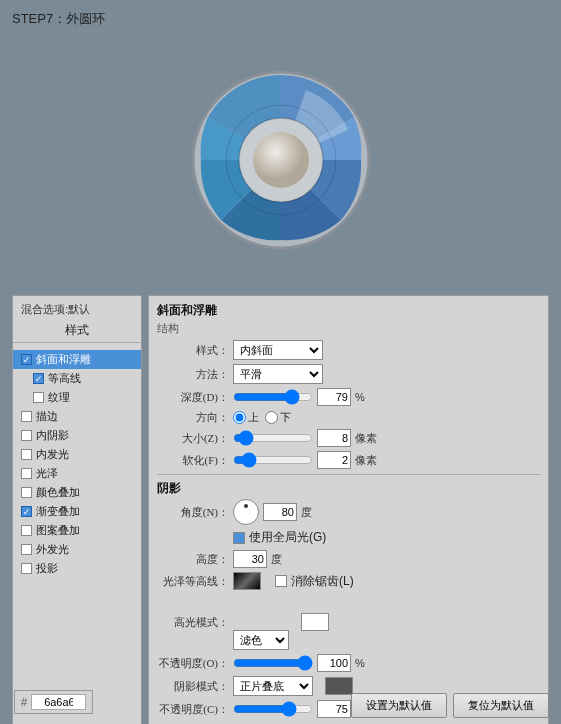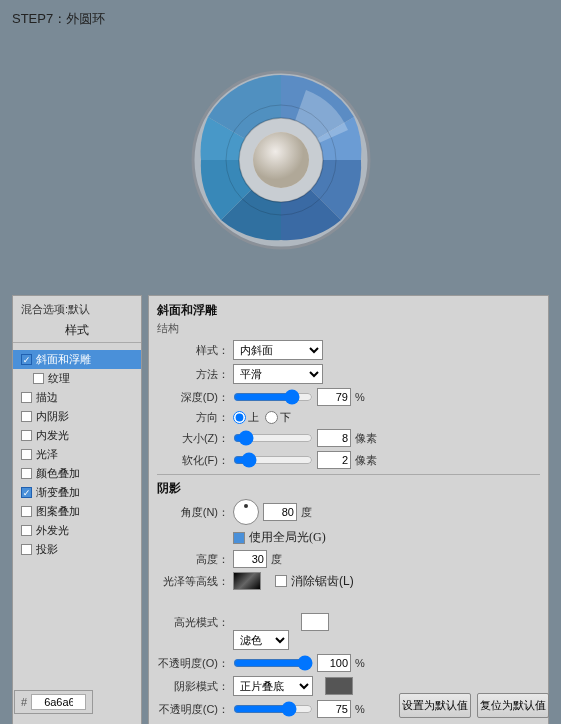--- a/index.html
+++ b/index.html
@@ -144,20 +144,21 @@
       margin-bottom: 4px;
       gap: 4px;
     }
 
     .row-label {
       width: 72px;
       text-align: right;
       font-size: 11px;
       color: #333;
       flex-shrink: 0;
+      font-family: Liberation Serif, serif;
     }
 
     select.small {
       height: 20px;
       font-size: 11px;
       border: 1px solid #888;
       background: white;
       padding: 0 2px;
       width: 90px;
     }
@@ -267,21 +268,21 @@
       position: absolute;
       bottom: 6px;
       left: 12px;
       width: 537px;
       display: flex;
       justify-content: flex-end;
       gap: 6px;
     }
 
     .btn {
-      padding: 4px 2px;
+      padding: 4px 14px;
       font-size: 11px;
       border: 1px solid #888;
       background: linear-gradient(to bottom, #e8e8e8, #d0d0d0);
       cursor: pointer;
       border-radius: 2px;
       margin-top: 6px;
     }
 
     
     #hex-display {
@@ -352,20 +353,24 @@
 <div id="main-panel">
 
   <div id="styles-panel">
     <div id="blend-options">混合选项:默认</div>
     <div id="styles-title">样式</div>
     <div style="height:3px;"></div>
 
     <div class="style-item active">
       <div class="cb checked"></div>
       <span>斜面和浮雕</span>
+    </div>
+    <div class="style-item style-sub">
+      <div class="cb checked"></div>
+      <span>等高线</span>
     </div>
     <div class="style-item style-sub">
       <div class="cb"></div>
       <span>纹理</span>
     </div>
     <div class="style-item">
       <div class="cb"></div>
       <span>描边</span>
     </div>
     <div class="style-item">
@@ -465,21 +470,21 @@
     <div class="row">
       <div class="row-label">角度(N)：</div>
       <div class="angle-widget">
         <div class="angle-dot"></div>
       </div>
       <input type="text" class="val-input" value="80" style="">
       <span class="unit">度</span>
       <div style="width:6px;"></div>
     </div>
 
-    <div class="row" style="margin-left:76px;font-family:Liberation Serif, serif;">
+    <div class="row" style="margin-left:76px;">
       <div class="cb-small checked"></div>
       <span>使用全局光(G)</span>
     </div>
 
     <div class="row">
       <div class="row-label">高度：</div>
       <input type="text" class="val-input" value="30" style="">
       <span class="unit">度</span>
     </div>
 

